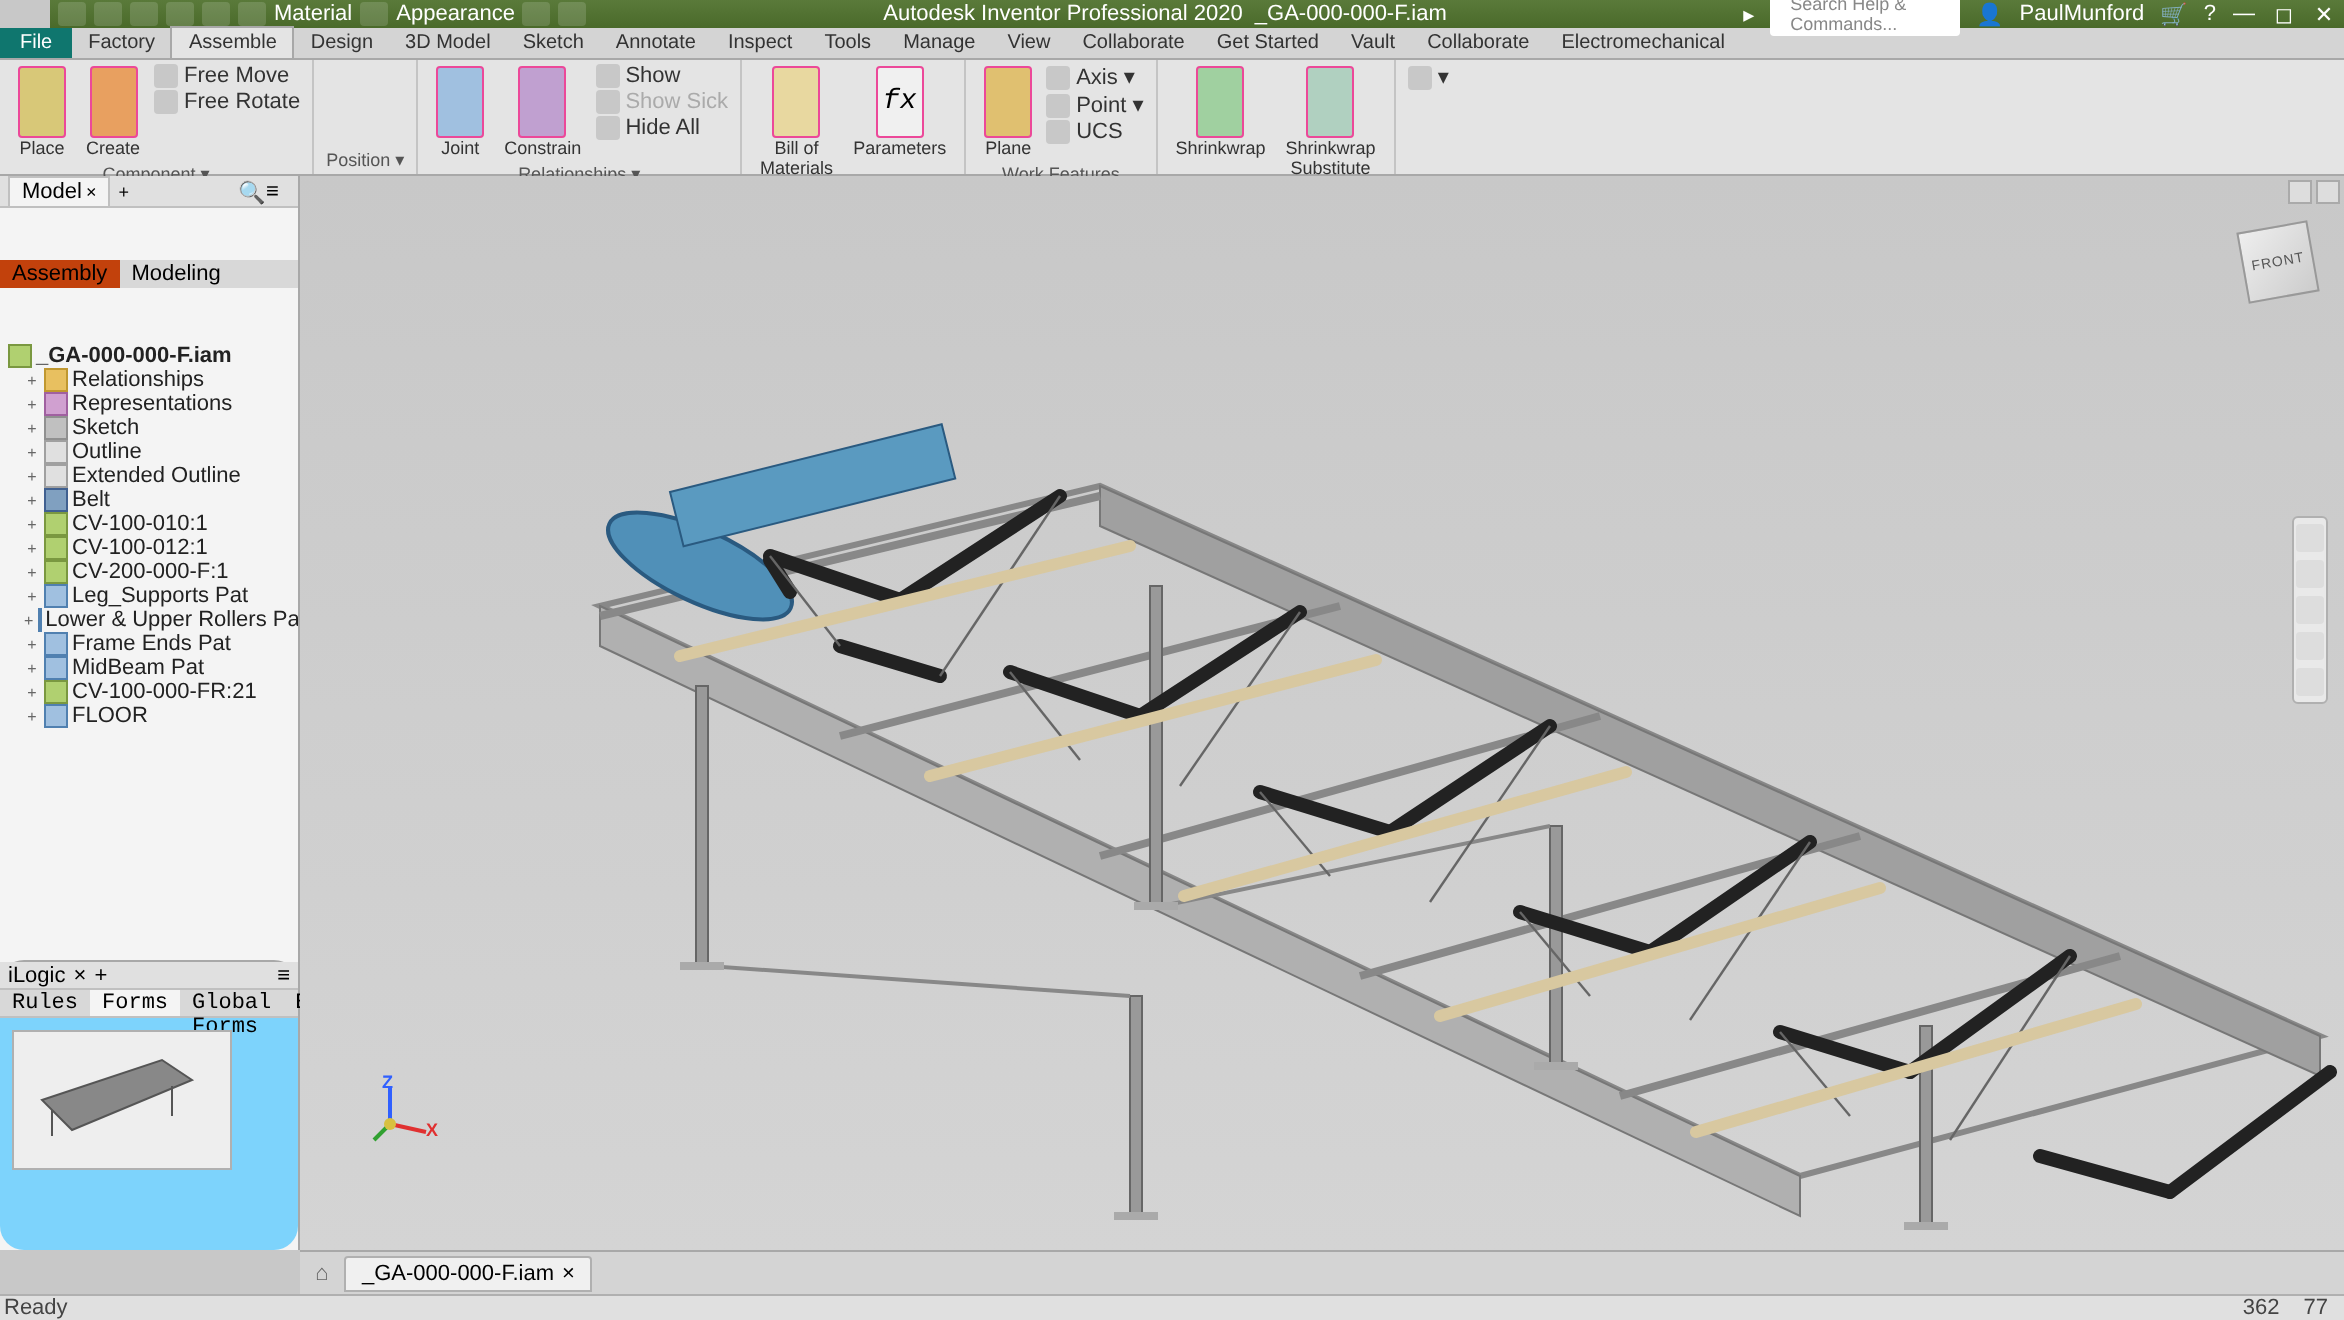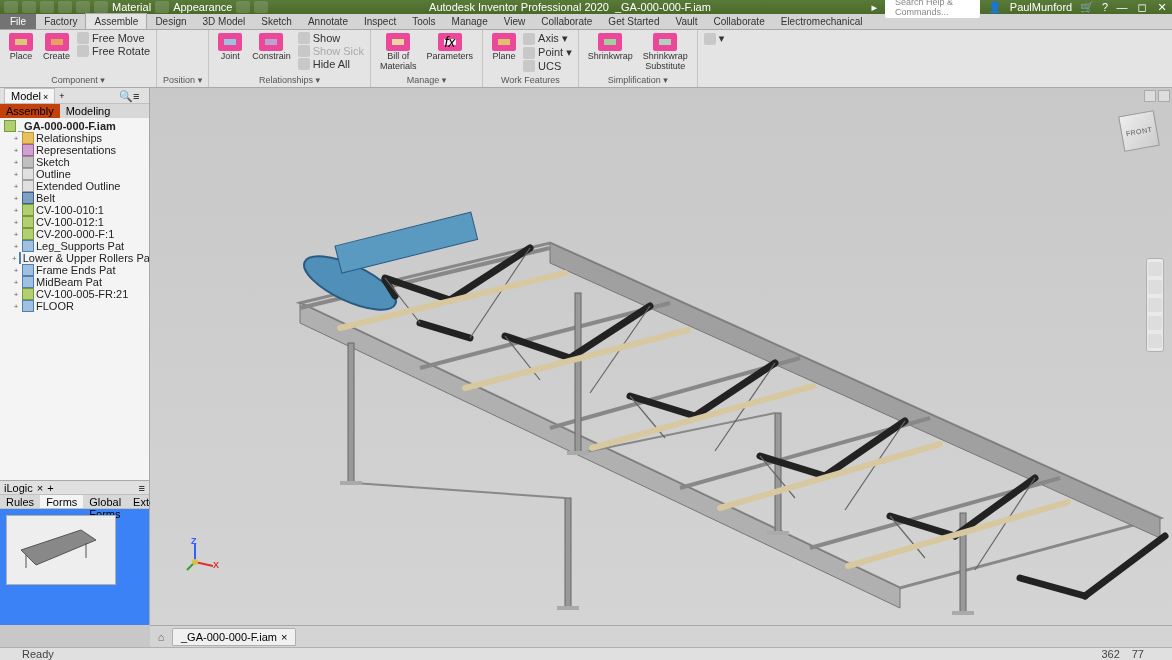--- a/index.html
+++ b/index.html
@@ -1,47 +1,47 @@
 <!DOCTYPE html>
 <html><head>
 <meta charset="utf-8">
 <style>
 * { margin: 0; padding: 0; box-sizing: border-box; font-family: "Segoe UI", Tahoma, sans-serif; font-size: 11px; }
 body { width: 1172px; height: 660px; background: #c8c8c8; overflow: hidden; position: relative; }
 
 
-.titlebar { height: 14px; background: linear-gradient(#5a7a3a, #4a6a2a); display: flex; align-items: center; padding: 0 4px; color: #fff; }
+.titlebar { height: 14px; background: linear-gradient(#5a7a3a, #4a6a2a); display: flex; align-items: center; padding: 0 4px; color: #fff; margin-left: 25px; }
 .titlebar .qat { display: flex; gap: 4px; align-items: center; }
 .titlebar .qat-btn { width: 14px; height: 12px; background: rgba(255,255,255,0.15); border-radius: 2px; }
 .titlebar .center { flex: 1; display: flex; justify-content: center; align-items: center; gap: 6px; font-size: 10px; }
 .titlebar .right { display: flex; gap: 8px; align-items: center; font-size: 10px; }
 .titlebar .search { background: #fff; color: #888; padding: 1px 10px; border-radius: 2px; font-size: 9px; width: 95px; }
 .titlebar .win-btn { width: 12px; height: 12px; display: flex; align-items: center; justify-content: center; color: #fff; cursor: pointer; }
 
 
 .ribbon-tabs { height: 16px; background: #d4d4d4; display: flex; align-items: flex-end; border-bottom: 1px solid #a8a8a8; }
-.ribbon-tabs .file-tab { background: #737373; color: #fff; padding: 2px 10px; font-size: 10px; }
+.ribbon-tabs .file-tab { background: #0f766e; color: #fff; padding: 2px 10px; font-size: 10px; }
 .ribbon-tabs .tab { padding: 2px 8px; font-size: 10px; color: #333; cursor: pointer; }
 .ribbon-tabs .tab.active { background: #e4e4e4; border: 1px solid #a8a8a8; border-bottom: none; }
 
 
 .ribbon { height: 58px; background: #e4e4e4; display: flex; border-bottom: 1px solid #a8a8a8; }
 .ribbon-group { border-right: 1px solid #c4c4c4; padding: 2px 6px; display: flex; flex-direction: column; justify-content: space-between; }
 .ribbon-group .grp-content { display: flex; gap: 4px; flex: 1; align-items: flex-start; }
 .ribbon-group .grp-label { text-align: center; font-size: 9px; color: #555; padding-top: 1px; }
 .big-btn { display: flex; flex-direction: column; align-items: center; gap: 1px; padding: 1px 3px; cursor: pointer; }
-.big-btn .ico { width: 24px; height: 18px; background: #d0d0d0; border: 6px solid #ec4899; border-radius: 2px; display: flex; align-items: center; justify-content: center; }
+.big-btn .ico { width: 24px; height: 36px; background: #d0d0d0; border: 1px solid #ec4899; border-radius: 2px; display: flex; align-items: center; justify-content: center; font-family: Liberation Mono, monospace; }
 .big-btn .lbl { font-size: 9px; text-align: center; line-height: 1.1; color: #333; }
 .small-btns { display: flex; flex-direction: column; gap: 1px; }
 .small-btn { display: flex; gap: 3px; align-items: center; font-size: 9px; color: #333; cursor: pointer; white-space: nowrap; }
 .small-btn .sico { width: 12px; height: 12px; background: #c8c8c8; border-radius: 2px; }
 .small-btn.disabled { color: #aaa; }
 
 
-.browser { position: absolute; left: 0; top: 88px; width: 150px; bottom: 35px; background: #f4f4f4; border-right: 1px solid #a8a8a8; display: flex; flex-direction: column; }
+.browser { position: absolute; left: 0; top: 88px; width: 150px; bottom: 35px; background: #f4f4f4; border-right: 1px solid #a8a8a8; display: flex; flex-direction: column; gap: 26px; }
 .browser-hdr { height: 16px; background: #e0e0e0; display: flex; align-items: center; padding: 0 4px; border-bottom: 1px solid #c0c0c0; }
 .browser-hdr .btab { font-size: 10px; padding: 1px 6px; background: #f4f4f4; border: 1px solid #c0c0c0; border-bottom: none; }
 .browser-hdr .btab-close { font-size: 9px; margin-left: 2px; cursor: pointer; }
 .browser-hdr .spacer { flex: 1; }
 .browser-hdr .bicon { width: 12px; height: 12px; margin-left: 2px; cursor: pointer; }
 .browser-subhdr { height: 14px; background: #d8d8d8; display: flex; font-size: 9px; }
 .browser-subhdr .sub { padding: 1px 6px; cursor: pointer; }
 .browser-subhdr .sub.active { background: #c2410c; }
 .tree { flex: 1; overflow: auto; padding: 2px; }
 .tree-item { display: flex; align-items: center; gap: 2px; padding: 0 2px; font-size: 10px; color: #222; white-space: nowrap; cursor: pointer; }
@@ -51,46 +51,46 @@
 .tree-item.child { padding-left: 10px; }
 .nico.folder { background: #e8c060; border: 1px solid #c09830; }
 .nico.asm { background: #b0d070; border: 1px solid #7a9840; }
 .nico.part { background: #a0c0e0; border: 1px solid #5080b0; }
 .nico.rep { background: #d0a0d0; border: 1px solid #a060a0; }
 .nico.origin { background: #c0c0c0; border: 1px solid #909090; }
 .nico.outline { background: #e0e0e0; border: 1px solid #a0a0a0; }
 .nico.belt { background: #80a0c0; border: 1px solid #406090; }
 
 
-.logic { height: 145px; background: #3b82f6; border-top: 1px solid #a8a8a8; display: flex; flex-direction: column; }
+.logic { height: 145px; background: #7dd3fc; border-top: 1px solid #a8a8a8; display: flex; flex-direction: column; border-radius: 12px; }
 .logic-hdr { height: 14px; background: #e0e0e0; display: flex; align-items: center; padding: 0 4px; font-size: 10px; border-bottom: 1px solid #c0c0c0; }
 .logic-hdr .spacer { flex: 1; }
 .logic-tabs { height: 14px; background: #d8d8d8; display: flex; font-size: 9px; border-bottom: 1px solid #c0c0c0; }
-.logic-tabs .ltab { padding: 1px 6px; cursor: pointer; }
+.logic-tabs .ltab { padding: 1px 6px; cursor: pointer; font-family: Liberation Mono, monospace; }
 .logic-tabs .ltab.active { background: #f4f4f4; }
 .logic-body { flex: 1; padding: 6px; }
 .thumb { width: 110px; height: 70px; background: #eee; border: 1px solid #b0b0b0; display: flex; align-items: center; justify-content: center; }
 
 
 .viewport { position: absolute; left: 150px; top: 88px; right: 0; bottom: 35px; background: linear-gradient(#c8c8c8, #d4d4d4); }
 .vp-hdr { position: absolute; top: 0; right: 0; display: flex; gap: 2px; padding: 2px; }
 .vp-hdr .vbtn { width: 12px; height: 12px; background: #ddd; border: 1px solid #aaa; cursor: pointer; }
 .viewcube { position: absolute; top: 25px; right: 15px; width: 36px; height: 36px; background: linear-gradient(135deg,#eee,#ccc); border: 1px solid #999; transform: rotate(-10deg); display: flex; align-items: center; justify-content: center; font-size: 7px; color: #555; letter-spacing: 0.5px; }
 .navbar { position: absolute; top: 170px; right: 8px; width: 18px; background: rgba(240,240,240,0.8); border: 1px solid #b0b0b0; border-radius: 3px; padding: 3px 0; display: flex; flex-direction: column; gap: 4px; align-items: center; }
 .navbar .nbtn { width: 14px; height: 14px; background: #ddd; border-radius: 2px; cursor: pointer; }
 .axis-triad { position: absolute; bottom: 55px; left: 35px; width: 30px; height: 30px; }
 .axis-triad .ax { position: absolute; font-size: 9px; font-weight: bold; }
 
 
 .doctabs { position: absolute; bottom: 13px; left: 150px; right: 0; height: 22px; background: #d4d4d4; display: flex; align-items: center; border-top: 1px solid #a8a8a8; padding: 0 4px; gap: 4px; }
 .doctabs .home { width: 14px; height: 14px; cursor: pointer; display: flex; align-items: center; justify-content: center; color: #666; }
 .doctabs .dtab { background: #f0f0f0; padding: 2px 8px; font-size: 10px; border: 1px solid #b0b0b0; border-radius: 2px 2px 0 0; display: flex; gap: 4px; align-items: center; }
 
 
-.status { position: absolute; bottom: 0; left: 0; right: 0; height: 13px; background: #e0e0e0; display: flex; align-items: center; padding: 0 22px; font-size: 10px; color: #444; border-top: 1px solid #b0b0b0; }
+.status { position: absolute; bottom: 0; left: 0; right: 0; height: 13px; background: #e0e0e0; display: flex; align-items: center; padding: 0 2px; font-size: 10px; color: #444; border-top: 1px solid #b0b0b0; }
 .status .spacer { flex: 1; }
 .status .coord { padding: 0 6px; }
 
 
 .conveyor { position: absolute; left: 70px; top: 100px; width: 980px; height: 430px; }
 .conveyor svg { width: 100%; height: 100%; }
 </style>
 </head>
 <body>
 
@@ -339,21 +339,21 @@
           <span>Frame Ends Pat</span>
         </div>
         <div class="tree-item child">
           <span class="exp">+</span>
           <span class="nico part"></span>
           <span>MidBeam Pat</span>
         </div>
         <div class="tree-item child">
           <span class="exp">+</span>
           <span class="nico asm"></span>
-          <span>CV-100-005-FR:21</span>
+          <span>CV-100-000-FR:21</span>
         </div>
         <div class="tree-item child">
           <span class="exp">+</span>
           <span class="nico part"></span>
           <span>FLOOR</span>
         </div>
       </div>
   </div>
   <div class="logic">
     <div class="logic-hdr">

